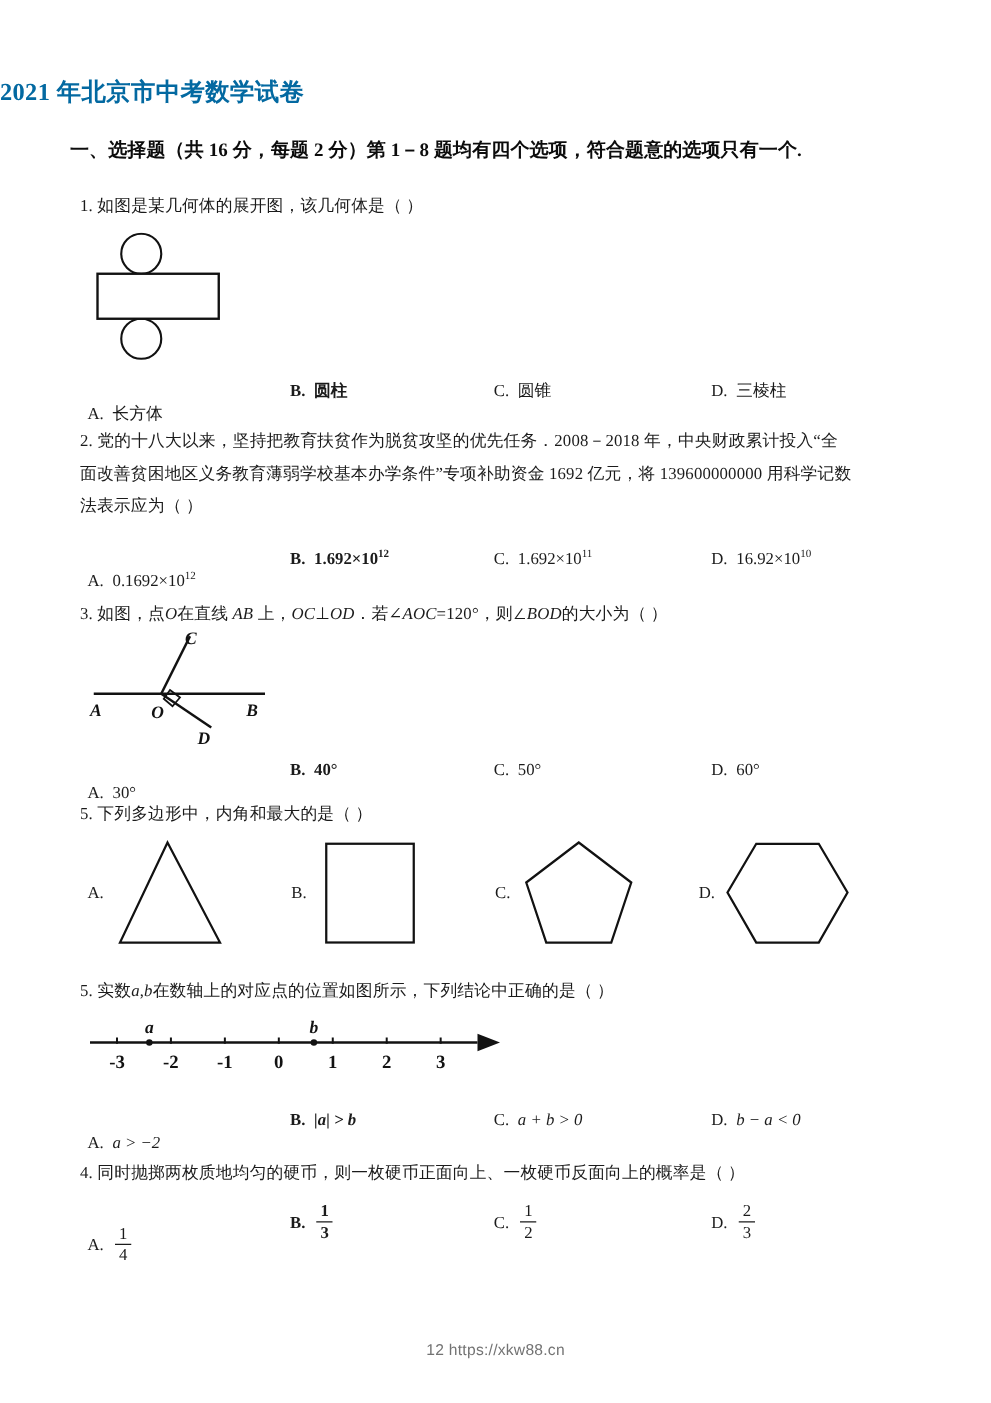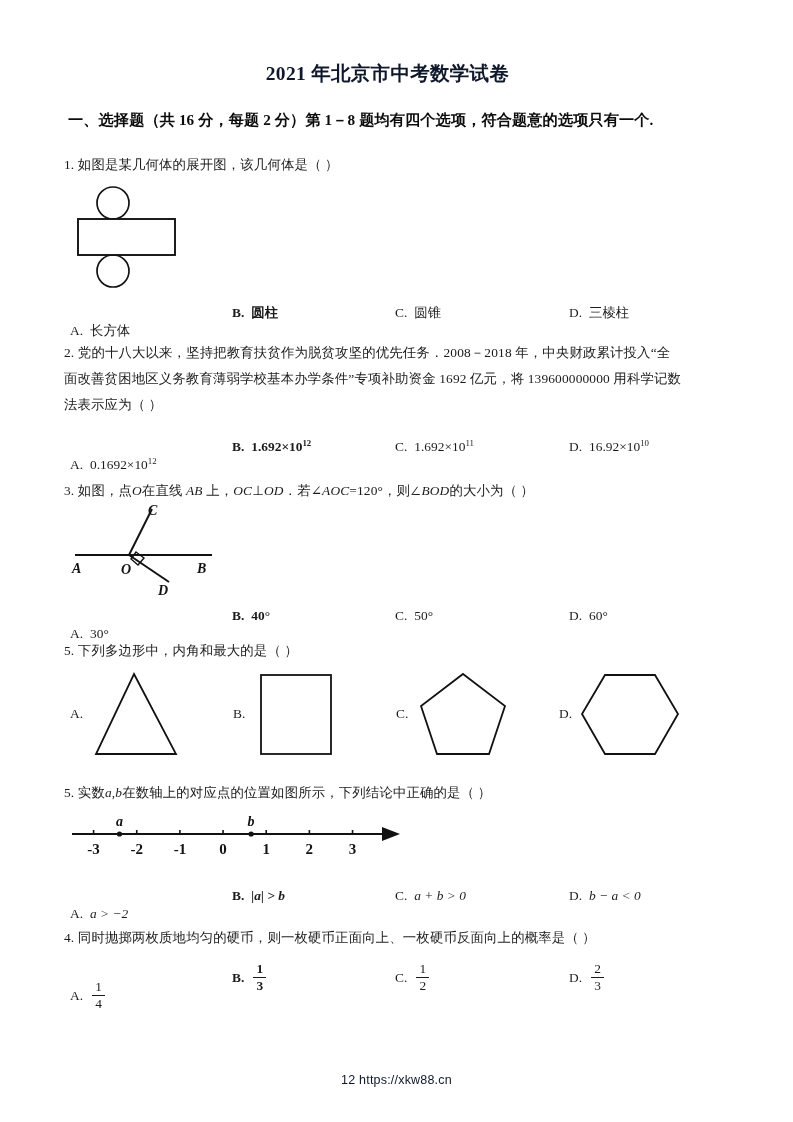--- a/index.html
+++ b/index.html
@@ -21,32 +21,32 @@
     height: 1122px;
     box-sizing: border-box;
   }
 
   
   .doc-title {
     position: absolute;
     top: 60px;
     left: 0;
     width: 775px;
-    text-align: center;
+    text-align: left;
     font-size: 19.5px;
     font-weight: bold;
     letter-spacing: 0.3px;
-    color: #0f172a;
+    color: #0369a1;
   }
 
   
   .section-heading {
     position: absolute;
     top: 110px;
-    left: 68px;
+    left: 56px;
     width: 680px;
     font-size: 15.2px;
     font-weight: bold;
     color: #0c0c0c;
     letter-spacing: 0.1px;
   }
 
   
   .qtext {
     position: absolute;
@@ -134,21 +134,21 @@
   #fig-q5 { left: 64px; top: 812px; width: 400px; height: 56px; }
 
   
   .footer {
     position: absolute;
     left: 0;
     top: 1073px;
     width: 793px;
     text-align: center;
     font-size: 12.5px;
-    color: #0f172a;
+    color: #737373;
     font-family: "Liberation Sans", sans-serif;
     letter-spacing: 0.2px;
   }
 </style>
 </head>
 <body>
 
 <div class="page">
 
   <div class="doc-title">2021 年北京市中考数学试卷</div>

